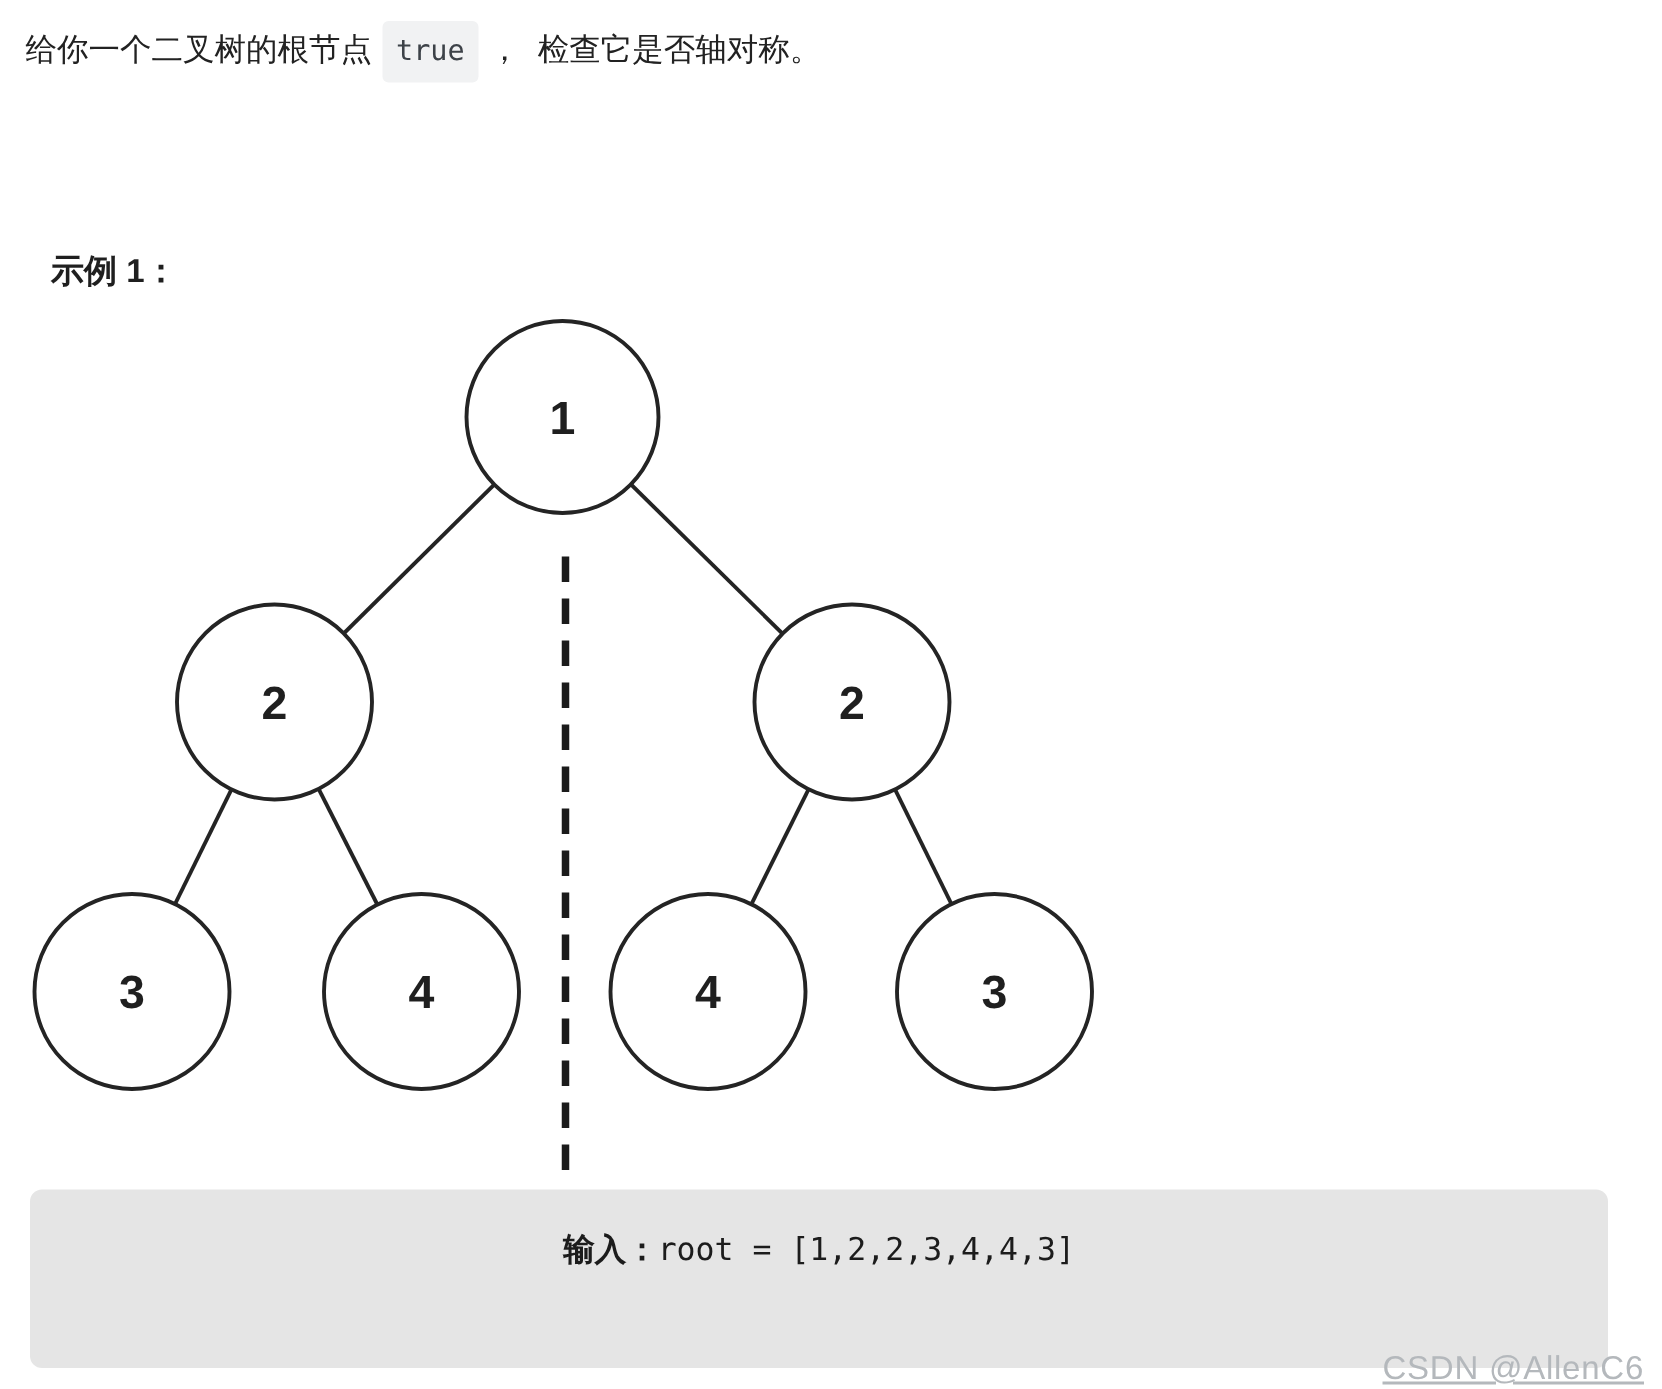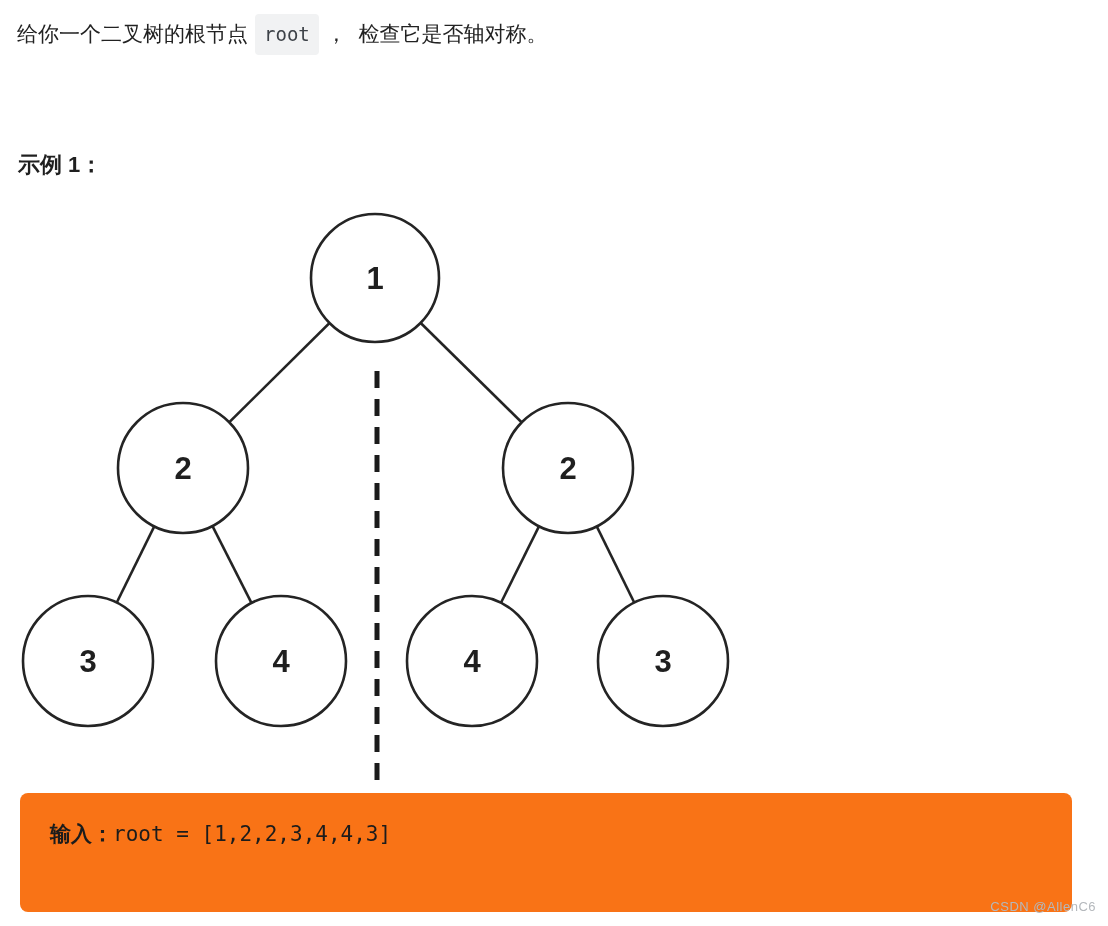--- a/index.html
+++ b/index.html
@@ -30,67 +30,69 @@
     background: #f1f2f3;
     border-radius: 4px;
     font-family: "DejaVu Sans Mono", "Liberation Mono", monospace;
     font-size: 19px;
     color: #3d4248;
     vertical-align: baseline;
   }
   .example-label {
     position: absolute;
     left: 18px; top: 150px;
-    margin: 0;
+    margin: 16px;
     font-size: 22px;
     font-weight: 700;
     color: #1f1f1f;
   }
   #tree-svg {
     position: absolute;
     left: 0; top: 0;
     width: 1108px; height: 926px;
   }
   .code-block {
     position: absolute;
     left: 20px; top: 793px;
     width: 1052px; height: 119px;
-    background: #f97316;
+    background: #e5e5e5;
     border-radius: 8px;
     box-sizing: border-box;
     padding: 20px 30px 0 30px;
+    text-align: center;
   }
   .io-line {
     line-height: 41px;
     font-size: 21px;
     white-space: pre;
   }
   .io-label {
     font-weight: 700;
     color: #1c1c1c;
   }
   .io-value {
     font-family: "DejaVu Sans Mono", "Liberation Mono", monospace;
     font-size: 21px;
     color: #1c1c1c;
   }
   .watermark {
     position: absolute;
     top: 899px; right: 12px;
-    font-size: 13px;
+    font-size: 22px;
     color: #b4b8bc;
     letter-spacing: 0.5px;
+    text-decoration: underline;
   }
 </style>
 </head>
 <body>
 
 <div class="page">
 
-  <p class="statement"><span>给你一个二叉树的根节点</span><code class="chip">root</code><span>，  检查它是否轴对称。</span></p>
+  <p class="statement"><span>给你一个二叉树的根节点</span><code class="chip">true</code><span>，  检查它是否轴对称。</span></p>
 
   <h3 class="example-label">示例 1：</h3>
 
   <svg id="tree-svg" viewBox="0 0 1108 926" xmlns="http://www.w3.org/2000/svg">
       <line x1="375" y1="278" x2="183" y2="468" stroke="#242424" stroke-width="2.6"></line>
       <line x1="375" y1="278" x2="568" y2="468" stroke="#242424" stroke-width="2.6"></line>
       <line x1="183" y1="468" x2="88" y2="661" stroke="#242424" stroke-width="2.6"></line>
       <line x1="183" y1="468" x2="281" y2="661" stroke="#242424" stroke-width="2.6"></line>
       <line x1="568" y1="468" x2="472" y2="661" stroke="#242424" stroke-width="2.6"></line>
       <line x1="568" y1="468" x2="663" y2="661" stroke="#242424" stroke-width="2.6"></line>

